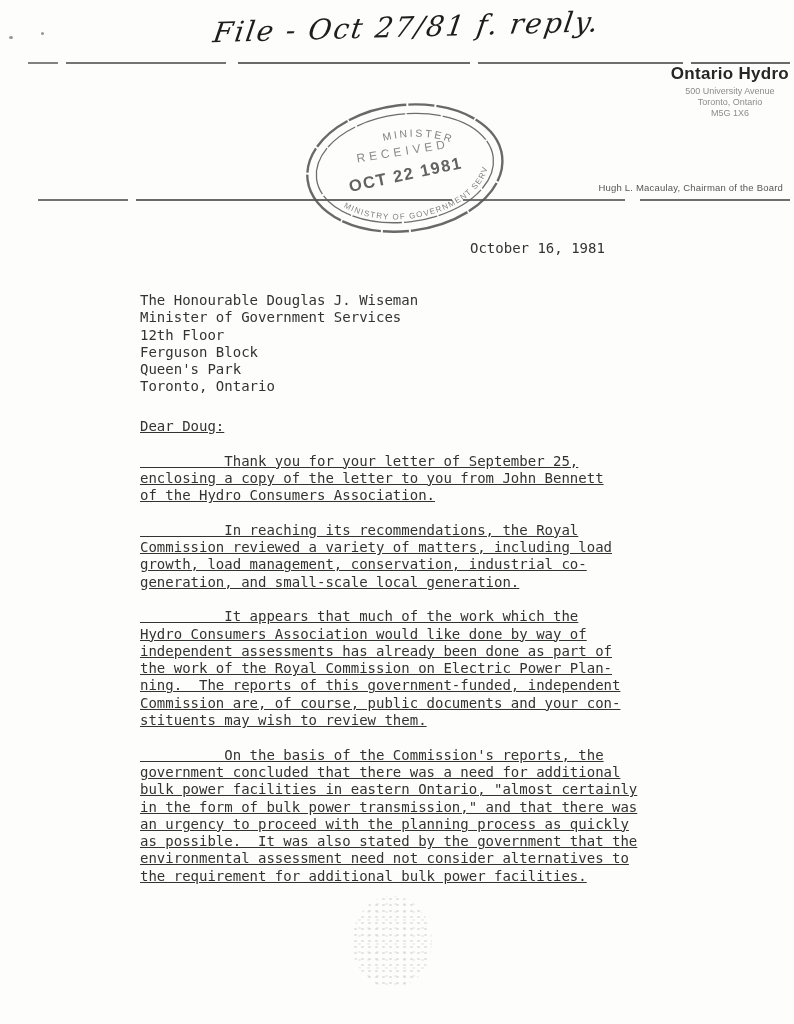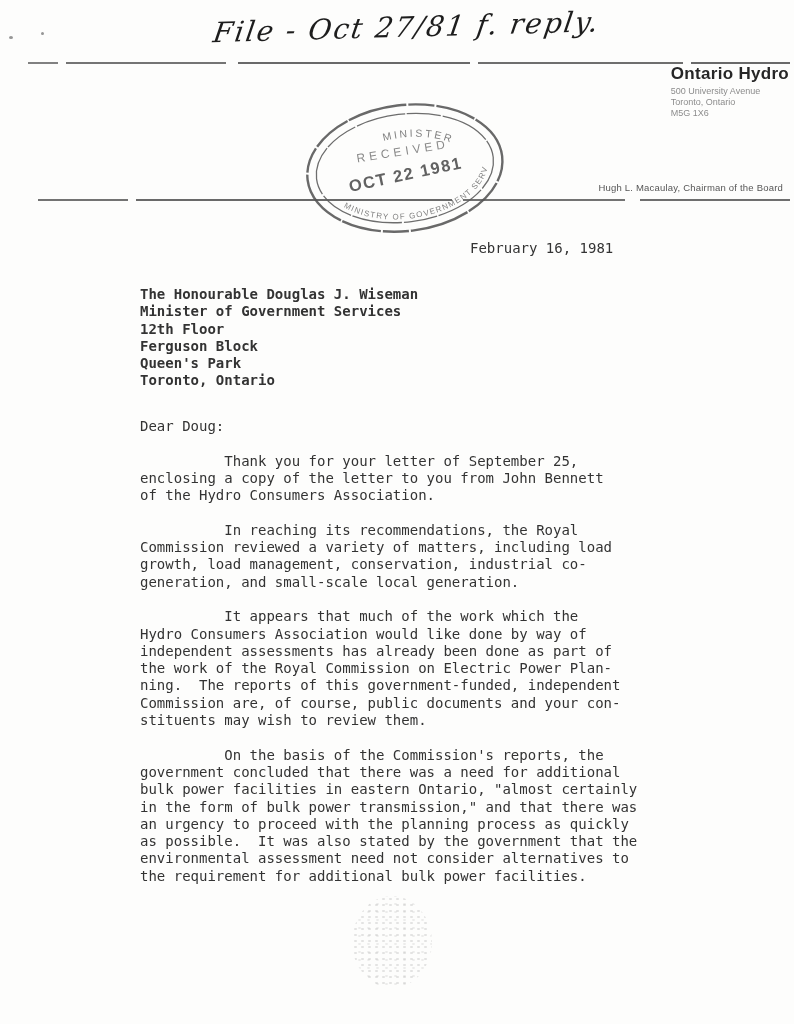--- a/index.html
+++ b/index.html
@@ -30,44 +30,44 @@
       #4f4f4f 87% 100%);
   }
   .rule-mid{
     left:38px;right:4px;top:199px;
     background:linear-gradient(90deg,
       #5a5a5a 0 12%,transparent 12% 13%,#4f4f4f 13% 55%,transparent 55% 56.5%,
       #5a5a5a 56.5% 78%,transparent 78% 80%,#555 80% 100%);
   }
 
   
-  .letterhead{position:absolute;right:5px;top:64px;text-align:left;}
+  .letterhead{position:absolute;right:5px;top:64px;text-align:center;}
   .lh-name{font-size:17px;font-weight:700;color:#262626;letter-spacing:.3px;}
   .lh-addr{font-size:9px;line-height:11px;color:#8c8c8c;margin-top:2px;}
   .signatory{
     position:absolute;right:11px;top:182px;
     font-size:9.5px;color:#565656;letter-spacing:.2px;
   }
 
   
   .stamp{
     position:absolute;left:303px;top:100px;width:205px;height:138px;
     transform:rotate(-7deg);opacity:.88;
   }
   .stamp text{font-family:"Liberation Sans",sans-serif;fill:#4d4d4d;}
 
   
   .typed{
     font-family:"DejaVu Sans Mono","Liberation Mono",monospace;
     font-size:14px;line-height:17.3px;color:#333;white-space:pre;
   }
   .date-line{position:absolute;left:470px;top:240px;}
-  .recipient{position:absolute;left:140px;top:286px;font-weight:bold;}
+  .recipient{position:absolute;left:140px;top:292px;}
   .body-block{position:absolute;left:140px;top:418px;width:560px;}
-  .body-block .para{margin:0 0 17.3px 0;}
+  .body-block .para{margin:0 0 17.3px 0;text-decoration:underline;}
 
   
   .smudge{
     position:absolute;left:352px;top:896px;width:80px;height:92px;
     border-radius:50%;
     background-image:
       radial-gradient(rgba(90,90,90,.35) 1px,transparent 1.6px),
       radial-gradient(rgba(120,120,120,.28) 1px,transparent 1.5px);
     background-size:7px 6px,9px 8px;
     background-position:0 0,3px 4px;
@@ -107,21 +107,21 @@
     <text font-size="10.5" letter-spacing="2.5" opacity=".8">
       <textPath href="#stampTopArc" startOffset="38%">MINISTER</textPath>
     </text>
     <text x="102" y="55" font-size="12" letter-spacing="4" text-anchor="middle" opacity=".75" transform="rotate(-2 102 55)">RECEIVED</text>
     <text x="102" y="80" font-size="16.5" letter-spacing="1.5" text-anchor="middle" font-weight="600" transform="rotate(-5 102 76)">OCT 22 1981</text>
     <text font-size="8" letter-spacing="1.2" opacity=".8">
       <textPath href="#stampBottomArc" startOffset="14%">MINISTRY OF GOVERNMENT SERVICES</textPath>
     </text>
   </svg>
 
-  <div class="typed date-line">February 16, 1981</div>
+  <div class="typed date-line">October 16, 1981</div>
 
   <div class="typed recipient">The Honourable Douglas J. Wiseman
 Minister of Government Services
 12th Floor
 Ferguson Block
 Queen's Park
 Toronto, Ontario</div>
 
   <div class="body-block">
     <div class="typed para">Dear Doug:</div>

